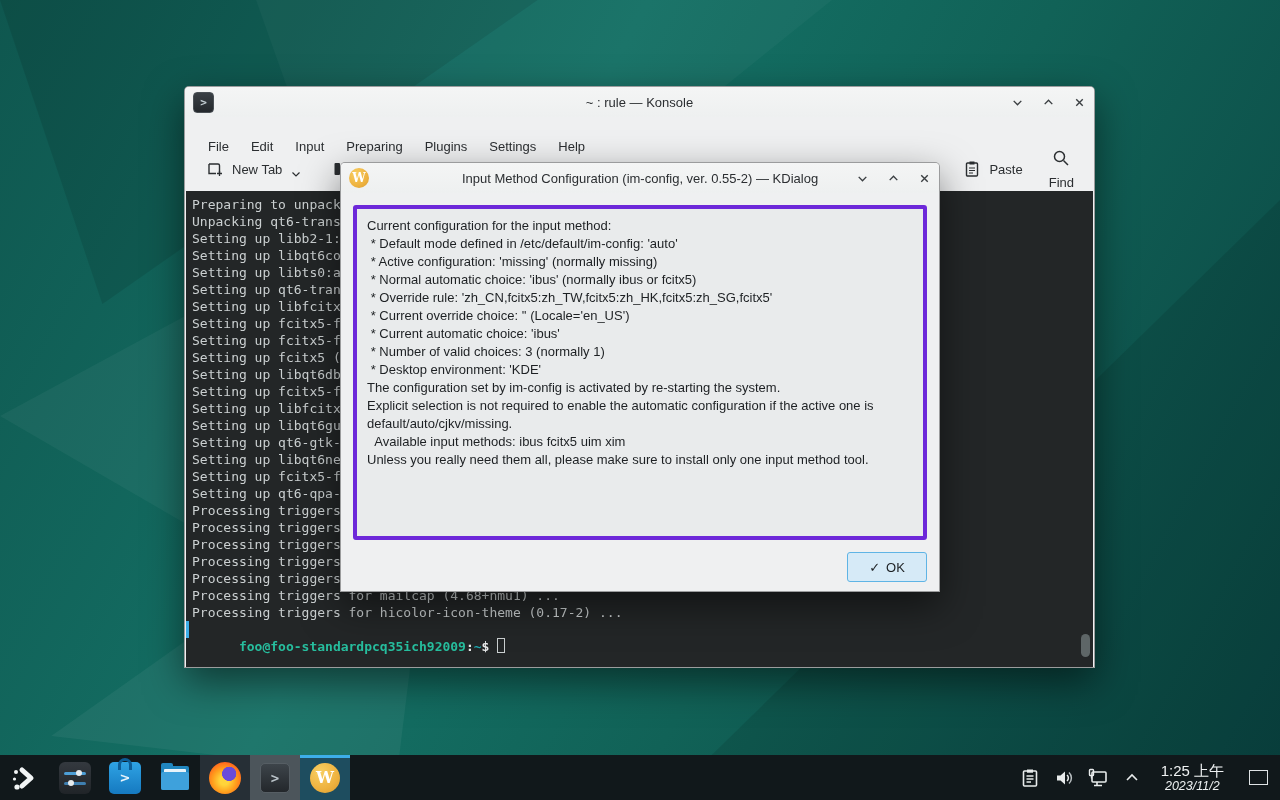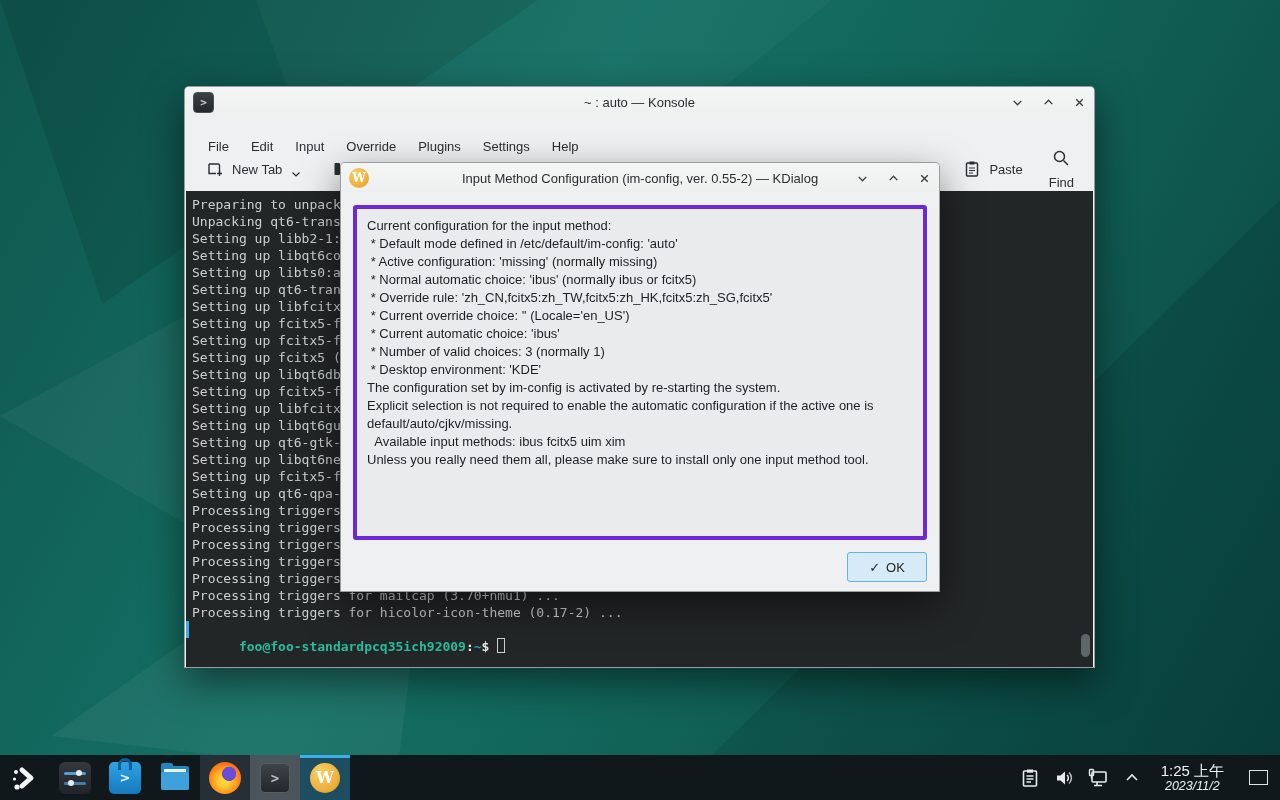--- a/index.html
+++ b/index.html
@@ -159,21 +159,21 @@
   <div class="poly p3"></div>
   <div class="poly p5"></div>
   <div class="poly p1"></div>
   <div class="poly p2"></div>
   <div class="poly p4"></div>
 </div>
 
 <div class="window" id="konsole">
   <div class="titlebar">
     <div class="app-icon-sq">&gt;</div>
-    <div class="tb-title">~ : auto — Konsole</div>
+    <div class="tb-title">~ : rule — Konsole</div>
     <div class="tb-controls">
       <div class="tb-btn">
         <svg width="13" height="13" viewBox="0 0 12 12">
             <polyline points="2.5,4.5 6,8 9.5,4.5" fill="none" stroke="#3a3e41" stroke-width="1.3"></polyline>
           </svg>
       </div>
       <div class="tb-btn">
         <svg width="13" height="13" viewBox="0 0 12 12">
             <polyline points="2.5,7.5 6,4 9.5,7.5" fill="none" stroke="#3a3e41" stroke-width="1.3"></polyline>
           </svg>
@@ -183,21 +183,21 @@
             <path d="M3 3 L9 9 M9 3 L3 9" stroke="#3a3e41" stroke-width="1.3"></path>
           </svg>
       </div>
     </div>
   </div>
 
   <div class="menubar">
     <span class="menu-item">File</span>
     <span class="menu-item">Edit</span>
     <span class="menu-item">Input</span>
-    <span class="menu-item">Override</span>
+    <span class="menu-item">Preparing</span>
     <span class="menu-item">Plugins</span>
     <span class="menu-item">Settings</span>
     <span class="menu-item">Help</span>
   </div>
 
   <div class="toolbar">
     <div class="tool-btn">
       <svg width="20" height="20" viewBox="0 0 20 20">
         <path d="M4 5 h9 a1.5 1.5 0 0 1 1.5 1.5 V14" fill="none" stroke="#2b2e31" stroke-width="1.4"></path>
         <path d="M4 5 V14.5 H11" fill="none" stroke="#2b2e31" stroke-width="1.4"></path>
@@ -251,21 +251,21 @@
         <div class="tline">Setting up libqt6gu</div>
         <div class="tline">Setting up qt6-gtk-</div>
         <div class="tline">Setting up libqt6ne</div>
         <div class="tline">Setting up fcitx5-f</div>
         <div class="tline">Setting up qt6-qpa-</div>
         <div class="tline">Processing triggers</div>
         <div class="tline">Processing triggers</div>
         <div class="tline">Processing triggers</div>
         <div class="tline">Processing triggers</div>
         <div class="tline">Processing triggers</div>
-        <div class="tline">Processing triggers for mailcap (3.70+nmu1) ...</div>
+        <div class="tline">Processing triggers for mailcap (4.68+nmu1) ...</div>
         <div class="tline">Processing triggers for hicolor-icon-theme (0.17-2) ...</div>
       </div>
     <div class="tline prompt-line">
       <span class="exec-marker"></span><span class="prompt-user">foo@foo-standardpcq35ich92009</span><span class="prompt-plain">:</span><span class="prompt-path">~</span><span class="prompt-plain">$</span><span class="cursor-hollow"></span>
     </div>
     <div class="term-scrollthumb"></div>
   </div>
 </div>
 
 <div class="window" id="kdialog">

